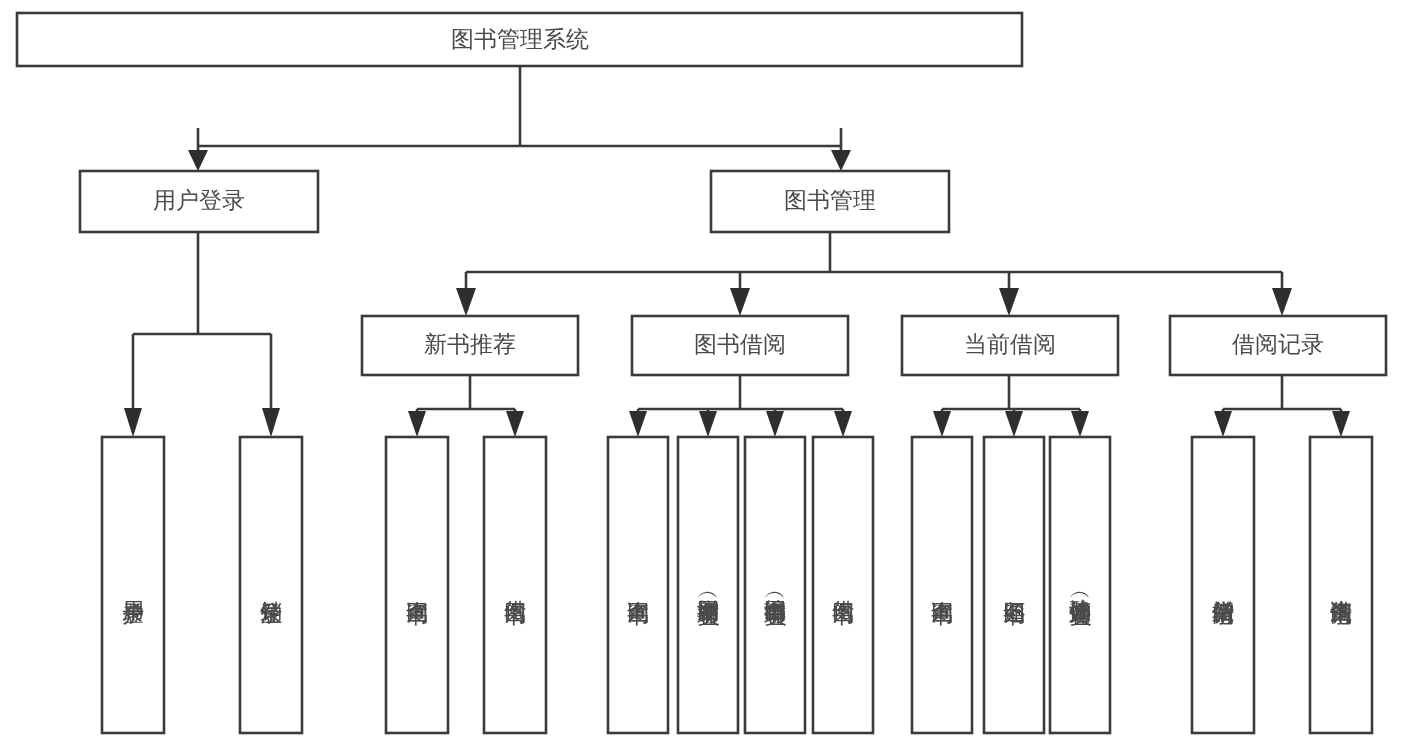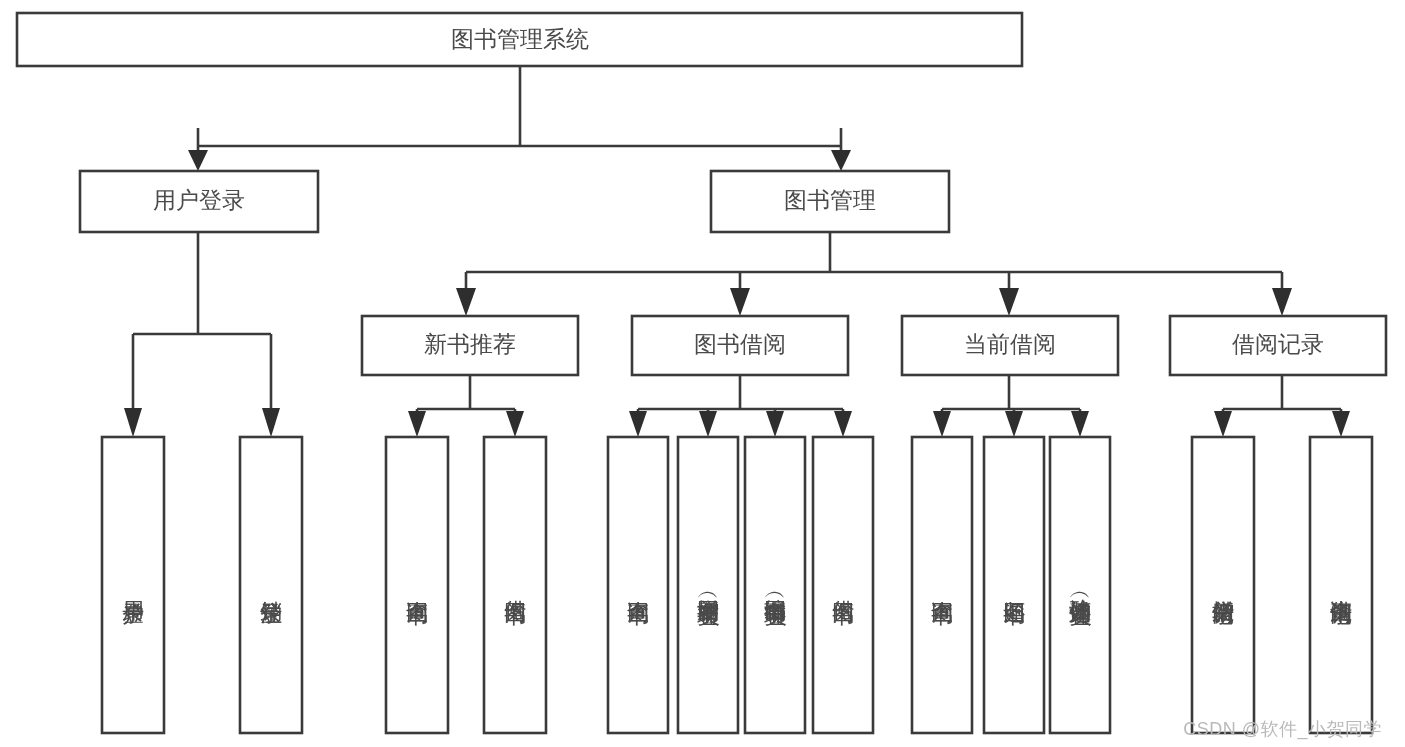--- a/index.html
+++ b/index.html
@@ -206,15 +206,14 @@
   <div class="vlabel" style="left:745px; top:437px; width:60px; height:296px;">编辑图书（管理员）</div>
   <div class="vlabel" style="left:813px; top:437px; width:60px; height:296px;">借阅图书</div>
 
   <div class="vlabel" style="left:912px; top:437px; width:60px; height:296px;">查询图书</div>
   <div class="vlabel" style="left:984px; top:437px; width:60px; height:296px;">归还图书</div>
   <div class="vlabel" style="left:1050px; top:437px; width:60px; height:296px;">确认归还（管理员）</div>
 
   <div class="vlabel" style="left:1192px; top:437px; width:62px; height:296px;">新增借阅记录</div>
   <div class="vlabel" style="left:1310px; top:437px; width:62px; height:296px;">查询借阅记录</div>
 
-  <div class="watermark">CSDN @软件_小贺同学</div>
 
 </div>
 
 </body></html>

